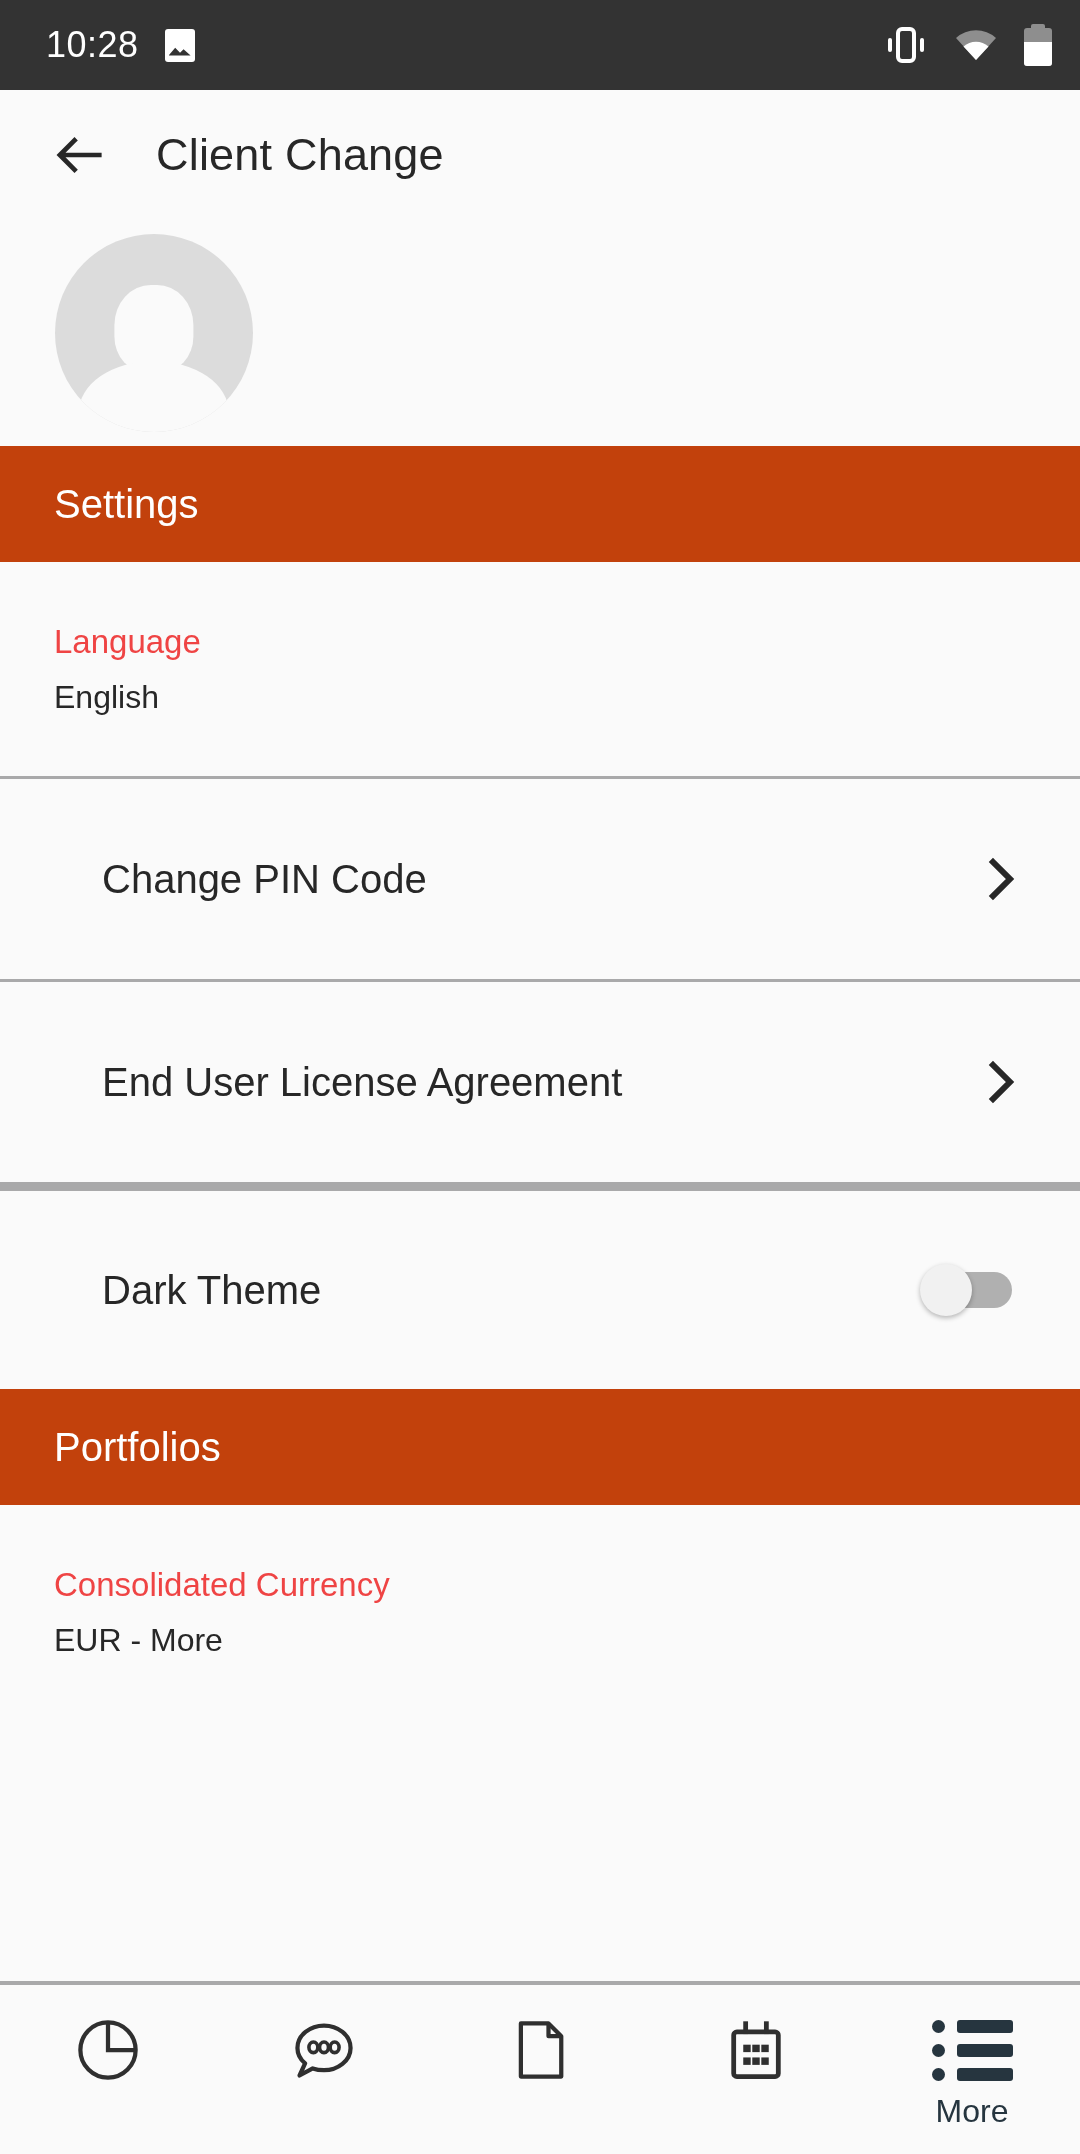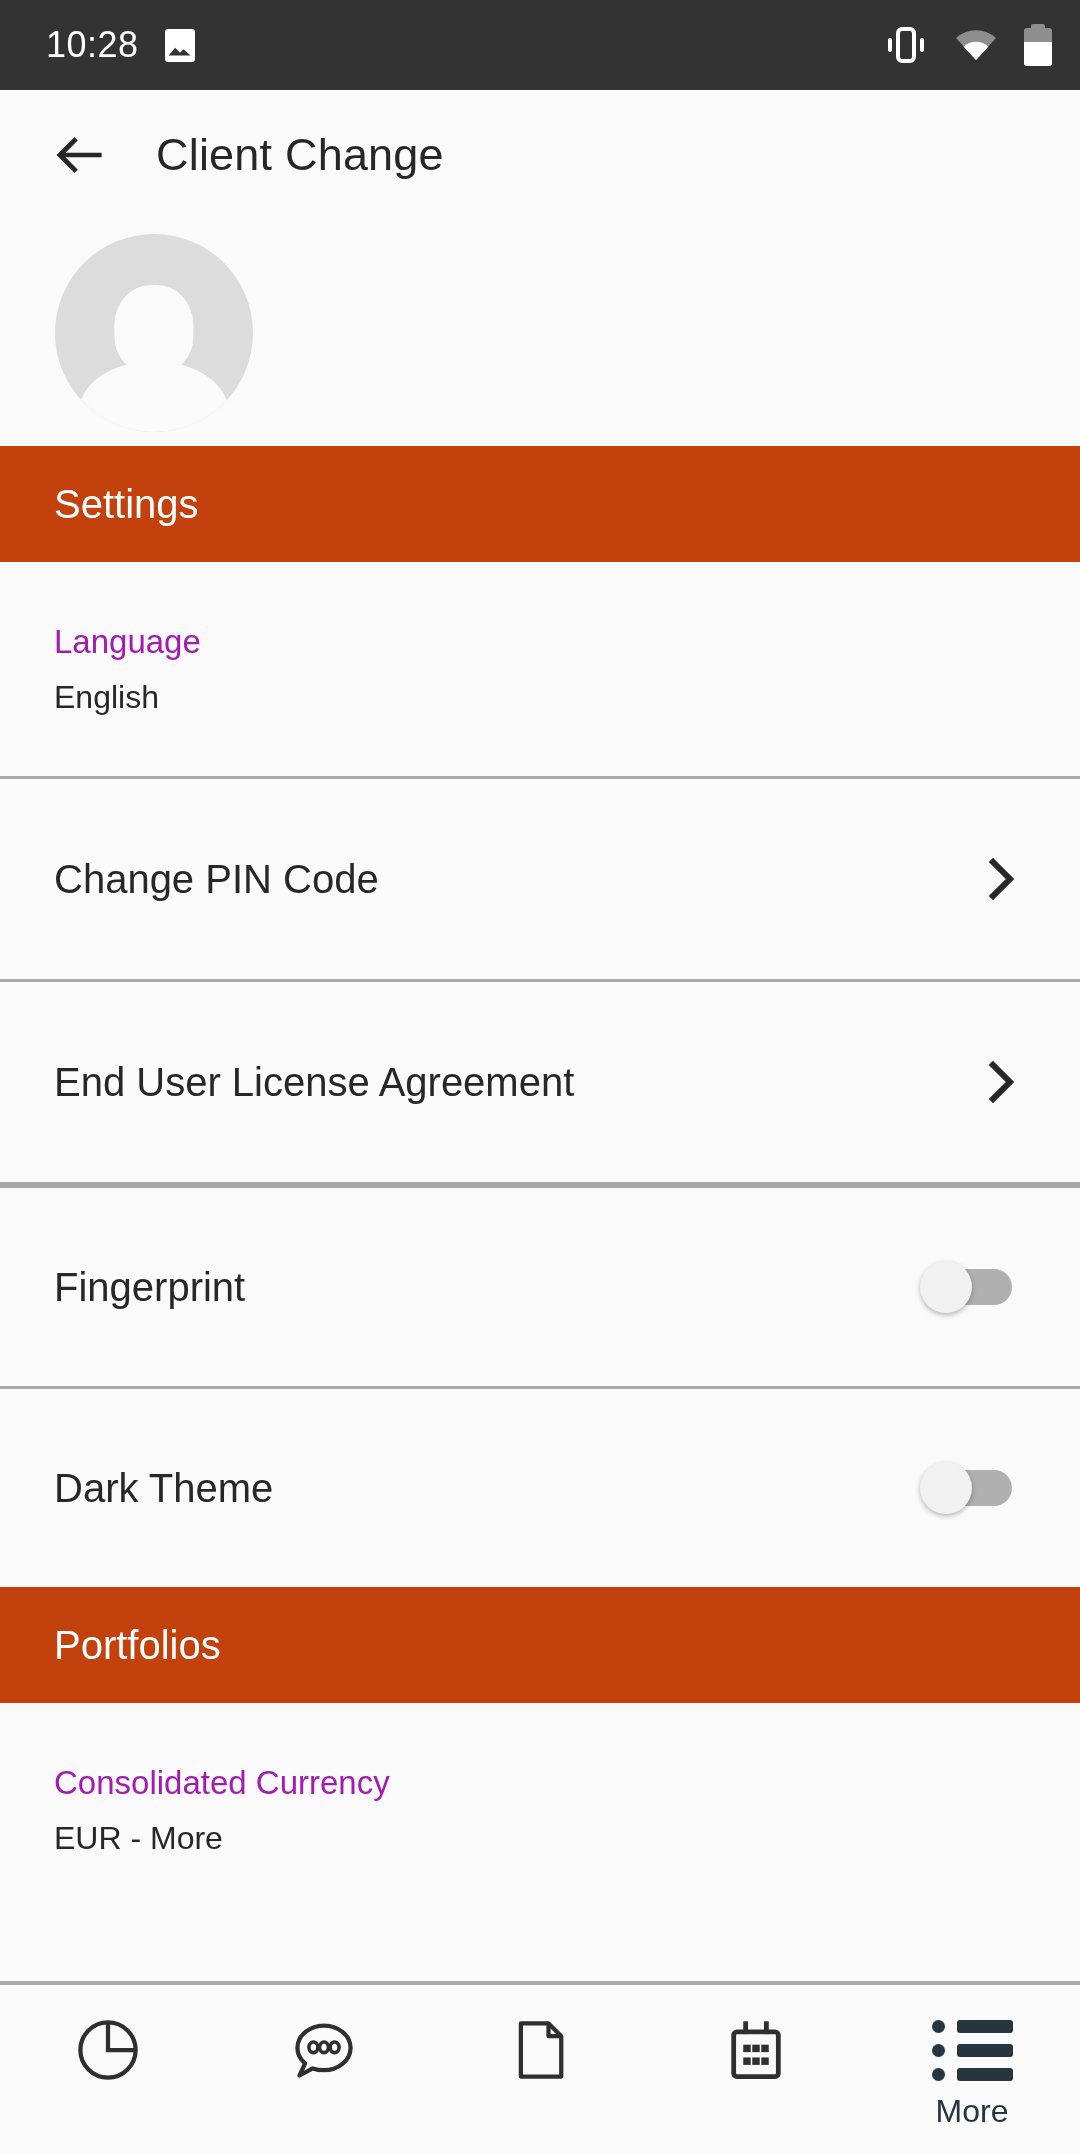--- a/index.html
+++ b/index.html
@@ -80,23 +80,23 @@
   .list { background:#fafafa; }
   .row {
     position:relative; background:#fafafa;
     display:flex; align-items:center; justify-content:space-between;
     padding:0 46px 0 54px;
   }
   .row.two-line { height:214px; align-items:center; }
   .row.single { height:200px; }
   .row.toggle-row { height:198px; }
   .row-stack { display:flex; flex-direction:column; justify-content:center; gap:18px; }
-  .row-label-small { font-size:33px; color:#a21caf; }
+  .row-label-small { font-size:33px; color:#ef4444; }
   .row-value { font-size:32px; color:#272727; }
-  .row-title { font-size:40px; color:#272727; }
+  .row-title { font-size:40px; color:#272727;margin-left:48px; }
   .divider-mid  { height:3px; background:#a9a9aa; }
   .divider-bold { height:6px; background:#a9a9aa; }
 
   .chevron { width:48px; height:48px; flex:none; margin-right:10px; }
 
   
   .switch { position:relative; width:92px; height:52px; flex:none; margin-right:22px; }
   .switch .track {
     position:absolute; right:0; top:8px; width:76px; height:36px;
     background:#b0b0b0; border-radius:18px;
@@ -204,27 +204,20 @@
     <div class="row single">
       <div class="row-title">End User License Agreement</div>
       <span class="chevron">
         <svg viewBox="0 0 48 48" width="48" height="48">
           <path d="M17 7 L34 24 L17 41" fill="none" stroke="#272727" stroke-width="6" stroke-linecap="square" stroke-linejoin="miter"></path>
         </svg>
       </span>
     </div>
     <div class="divider-bold"></div>
 
-    <div class="row toggle-row">
-      <div class="row-title">Fingerprint</div>
-      <span class="switch">
-        <span class="track"></span>
-        <span class="thumb"></span>
-      </span>
-    </div>
     <div class="divider-mid"></div>
 
     <div class="row toggle-row">
       <div class="row-title">Dark Theme</div>
       <span class="switch">
         <span class="track"></span>
         <span class="thumb"></span>
       </span>
     </div>
   </div>

